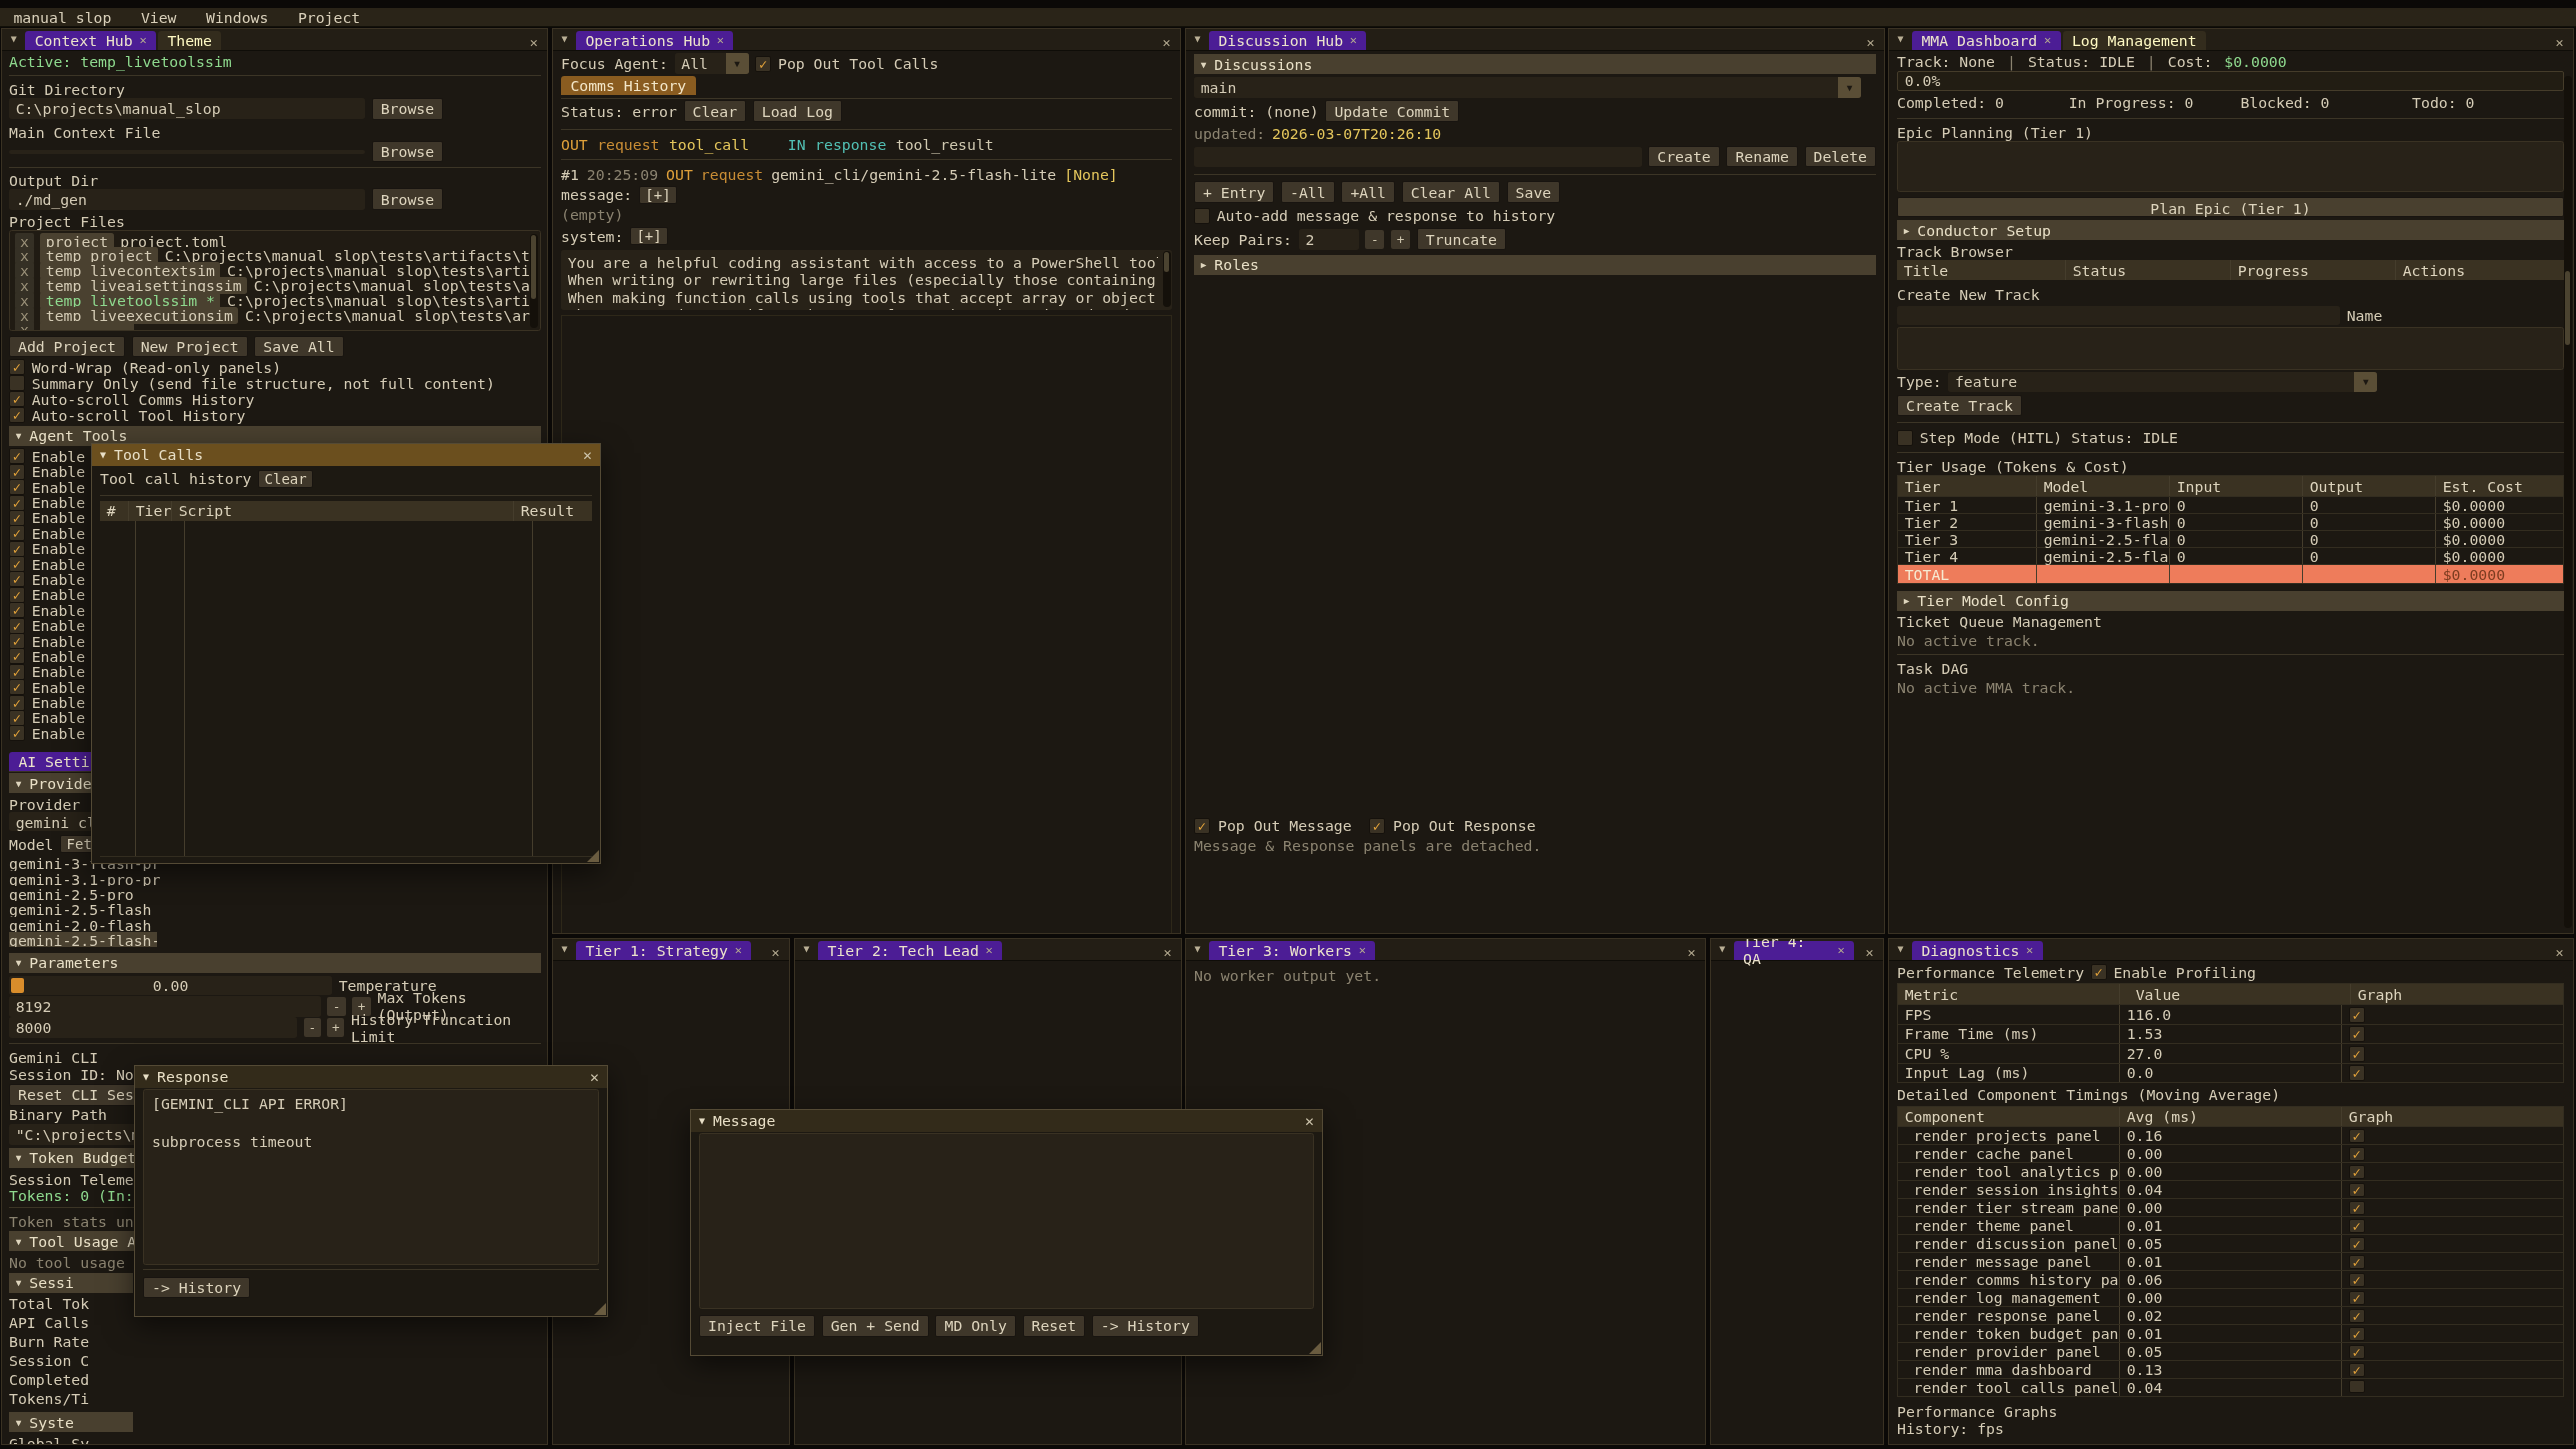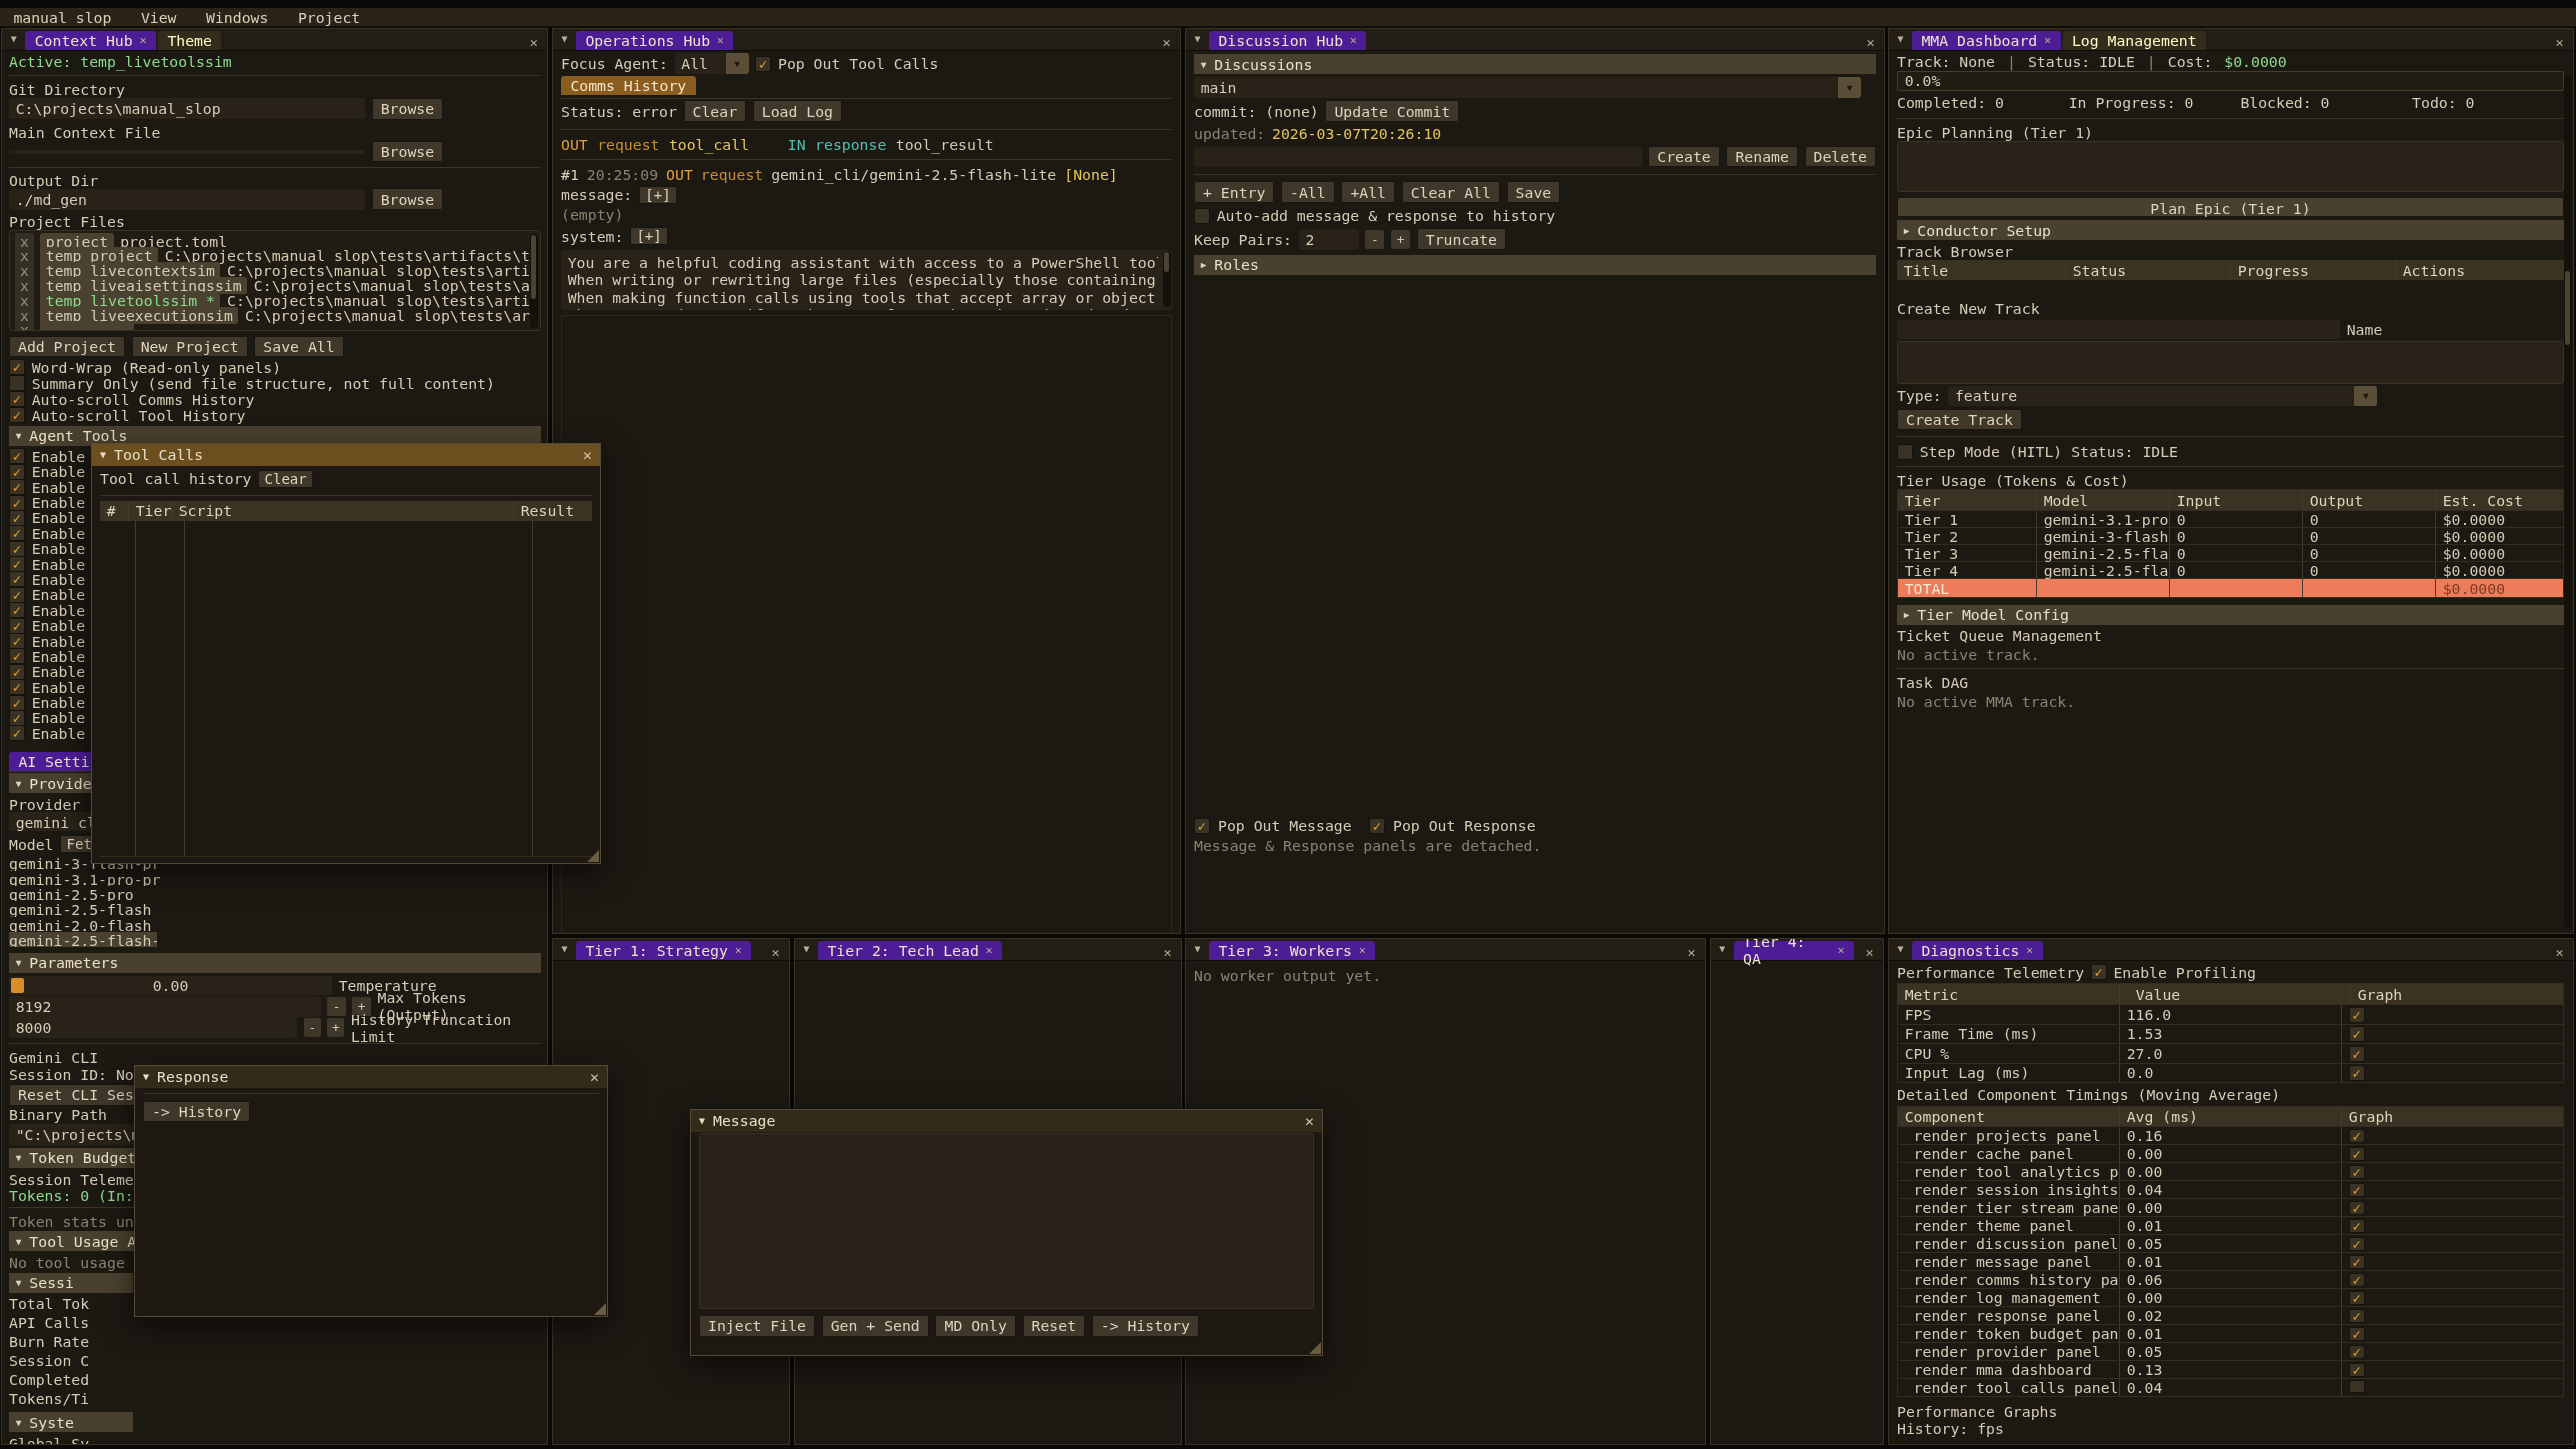--- a/index.html
+++ b/index.html
@@ -518,21 +518,21 @@
     <div style="height:17.4px;">Track Browser</div>
     <div class="thead" style="width:667px;">
       <span style="padding-left:6.7px; width:168px;">Title</span>
         <span class="vline"></span>
       <span style="padding-left:6.7px; width:164px;">Status</span>
         <span class="vline"></span>
       <span style="padding-left:6.7px; width:164px;">Progress</span>
         <span class="vline"></span>
       <span style="padding-left:6.7px;">Actions</span>
     </div>
-    <div style="height:17.4px; margin-top:20px;">Create New Track</div>
+    <div style="height:17.4px; margin-top:6px;">Create New Track</div>
     <div class="row" style="height:23px;">
       <div class="input" style="width:443px; height:19px;">&nbsp;</div>
       <span>Name</span>
     </div>
     <div class="textbox" style="height:43px; width:667px; border:0.7px solid #3a3223;"></div>
     <div class="row" style="height:24px;">
       <span>Type:</span>
       <div class="combo" style="width:429px; height:20px;">
         <span class="val">feature</span>
         <span class="arrbtn">▼</span>
@@ -882,20 +882,25 @@
   <div class="grip"></div>
 </div>
 
 <div class="float" style="left:134px; top:1065px; width:474px; height:252px; z-index:11;">
   <div class="floathdr" style="background:#332b1a;">
     <span style="font-size:10px;">▼</span>
     <span>Response</span>
     <span class="x">✕</span>
   </div>
   <div class="content">
+    <div class="textbox" style="height:176px; padding:5.4px 8px; border:0.7px solid #3a3223;">
+      <div style="height:19px;">[GEMINI_CLI API ERROR]</div>
+      <div style="height:19px;"></div>
+      <div style="height:19px;">subprocess timeout</div>
+    </div>
     <div class="sep"></div>
     <div class="row" style="height:25.5px;">
       <span class="btn">-&gt; History</span>
     </div>
   </div>
   <div class="grip"></div>
 </div>
 
 <div class="float" style="left:690px; top:1109px; width:633px; height:247px; z-index:12;">
   <div class="floathdr" style="background:#332b1a;">

